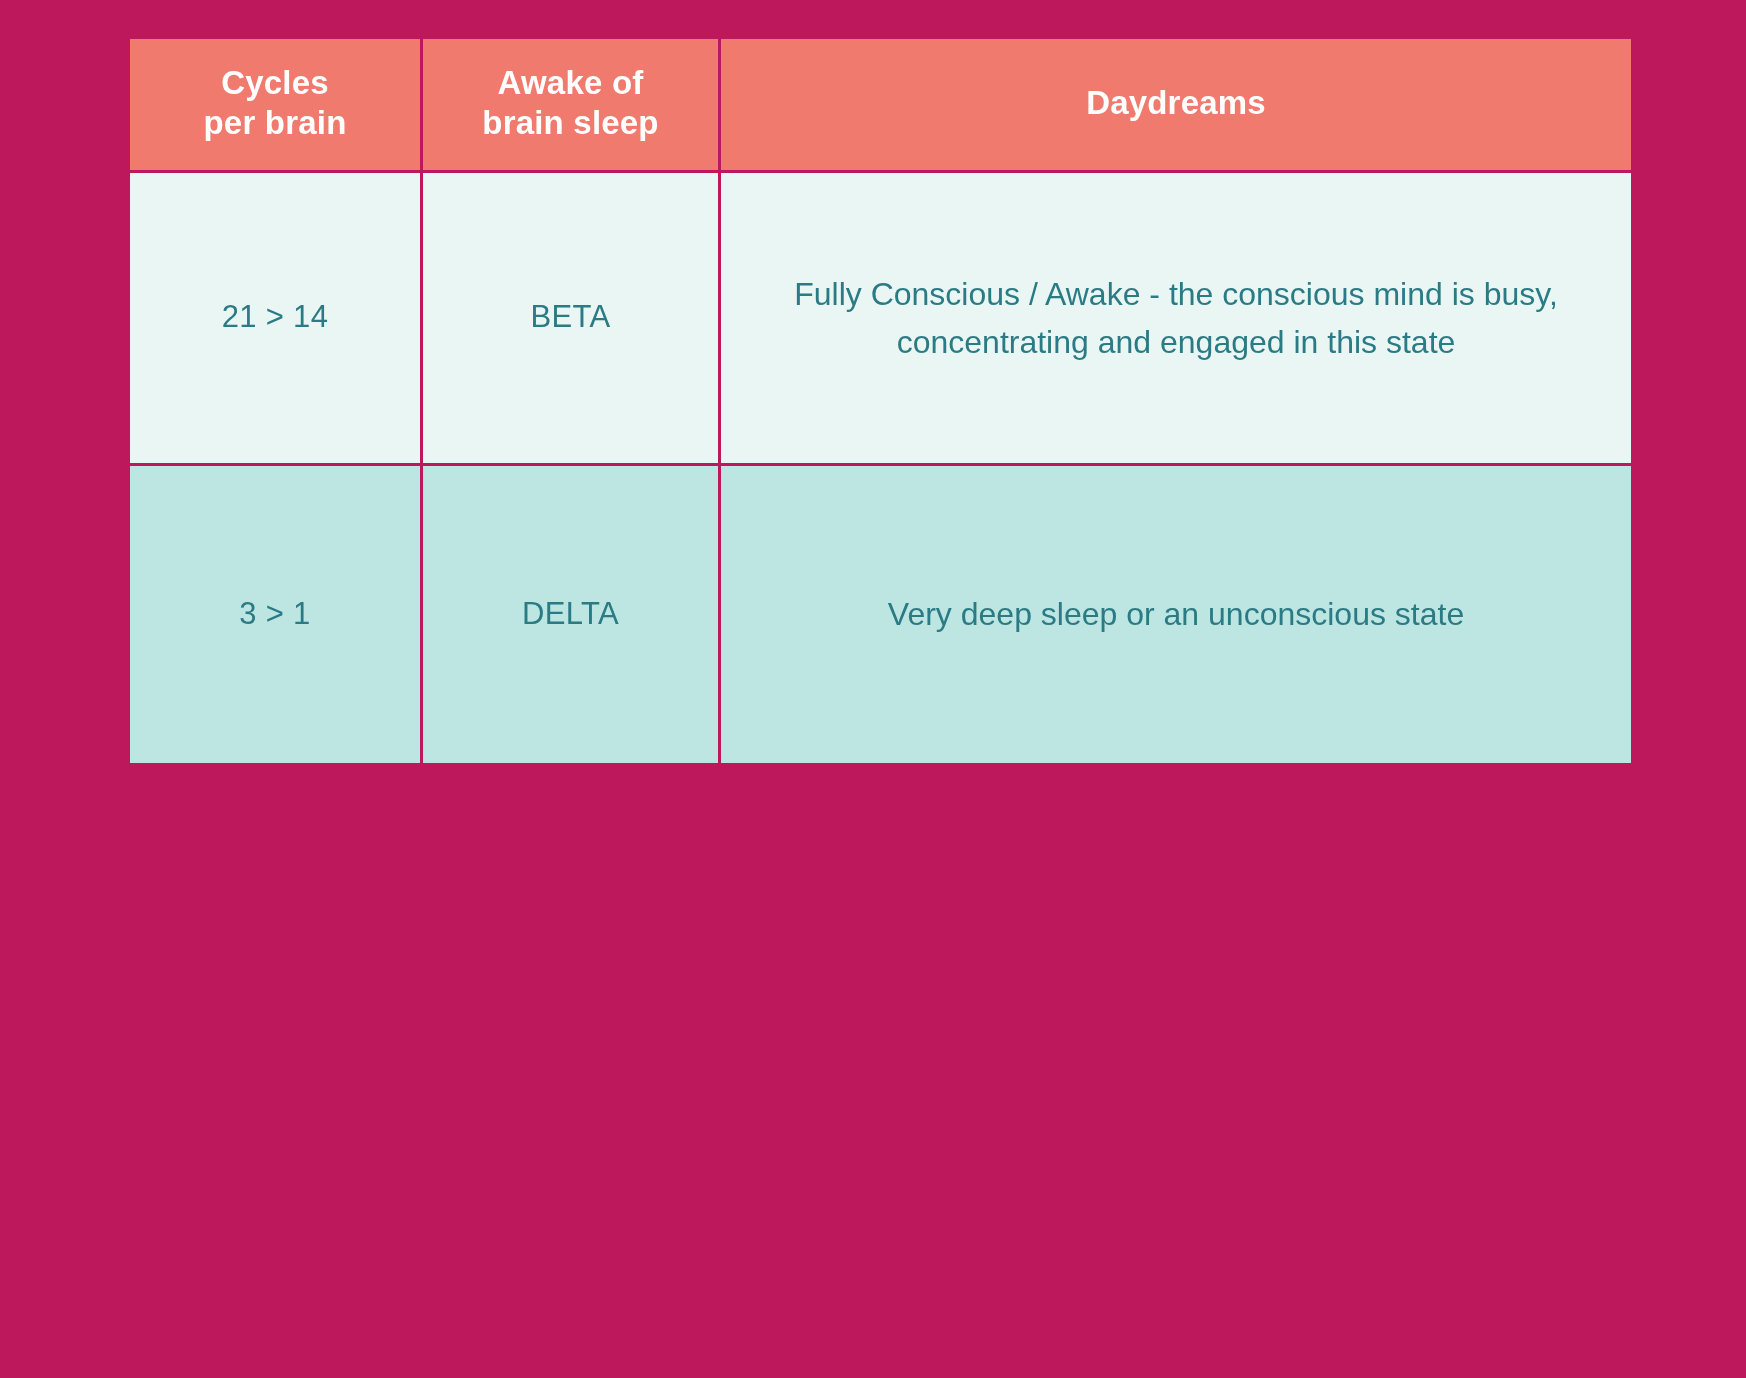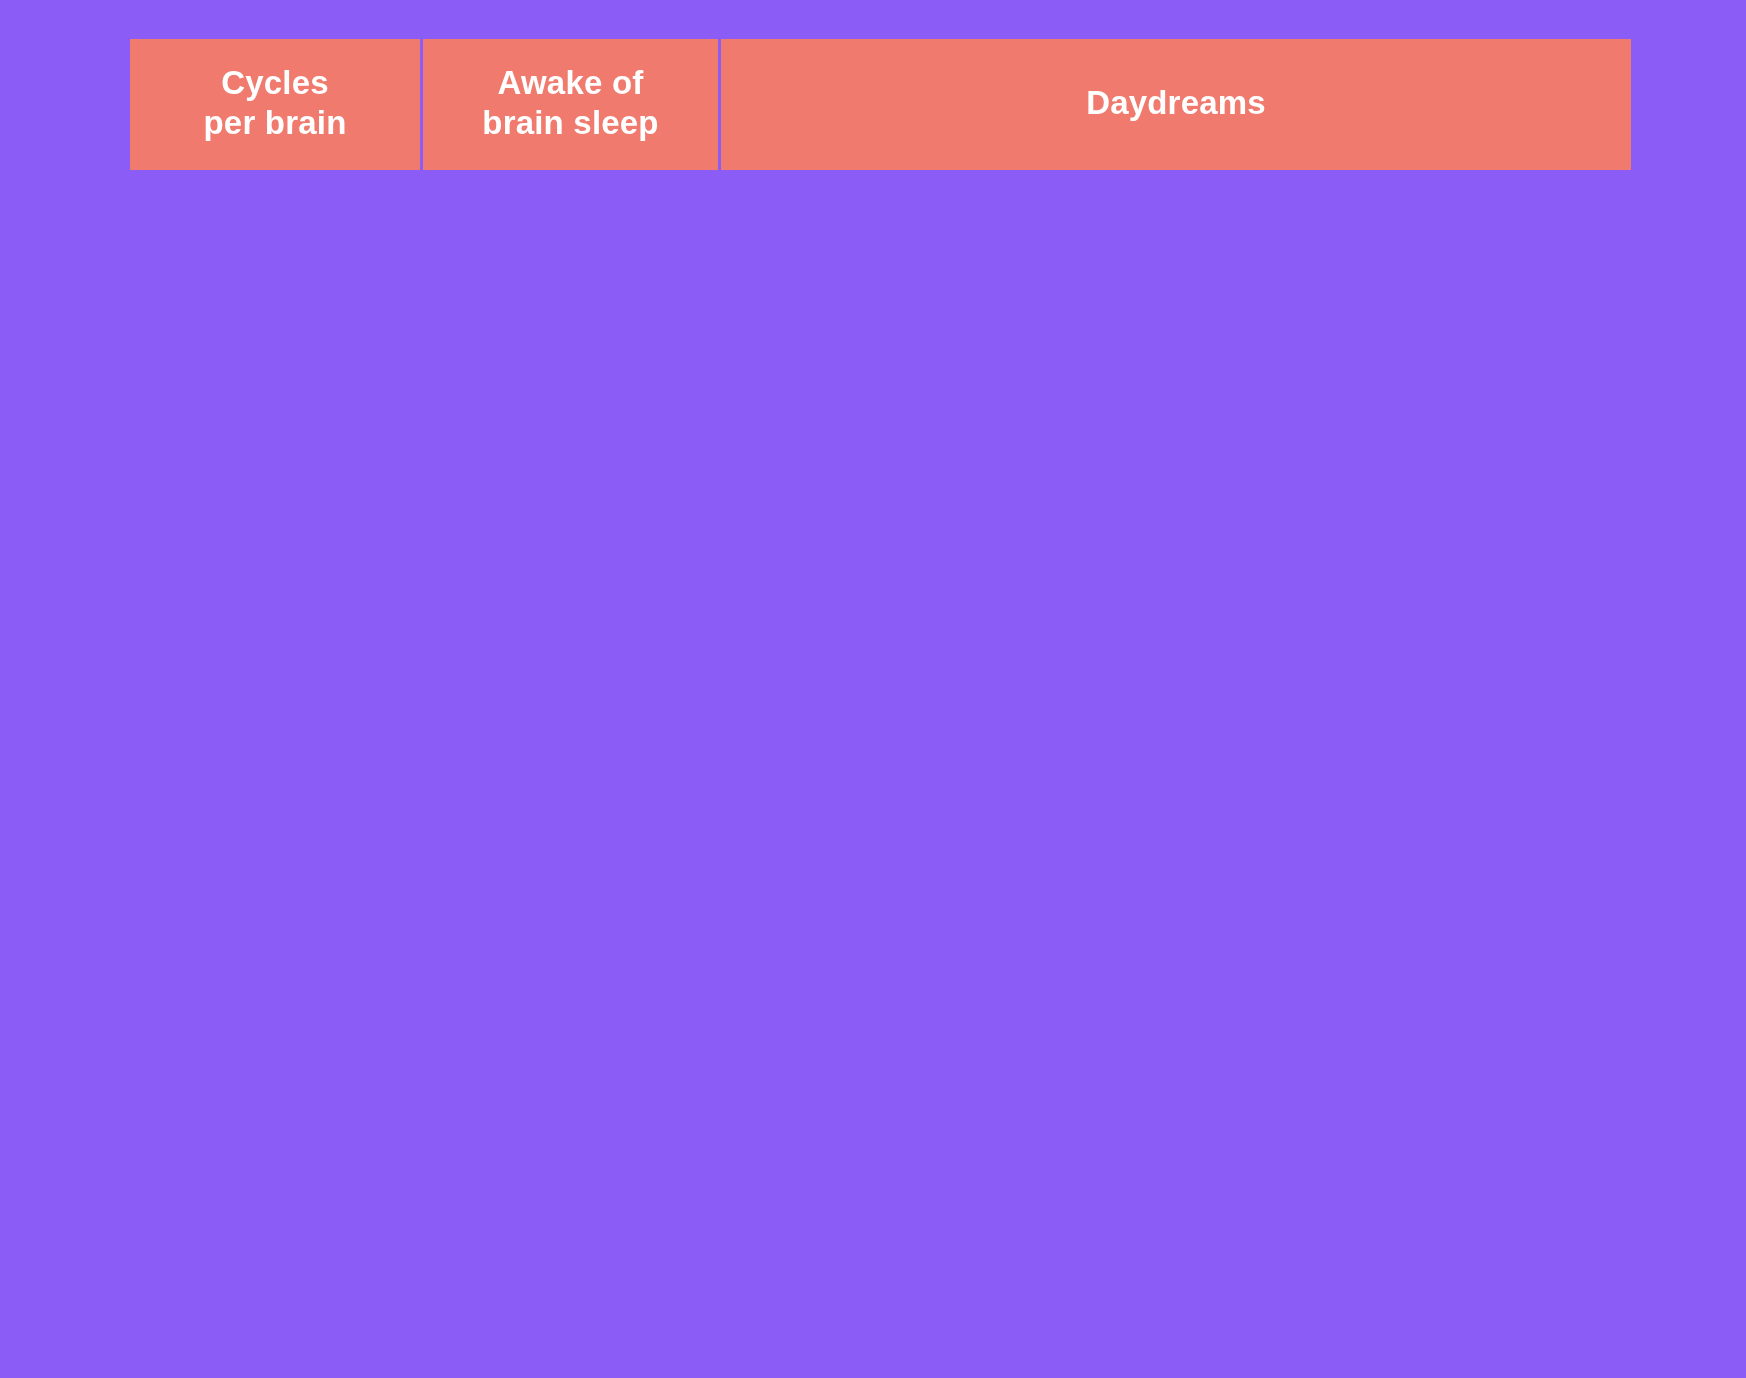--- a/index.html
+++ b/index.html
@@ -11,21 +11,21 @@
     height: 1378px;
     background: #ffffff;
     font-family: "Liberation Sans", sans-serif;
     overflow: hidden;
   }
   .page {
     position: relative;
     width: 1746px;
     height: 1378px;
     box-sizing: border-box;
-    background: #8b5cf6;
+    background: #be185d;
     padding: 36px 30px 30px 36px;
   }
   .table-wrap {
     width: 1498px;
     margin: 0 auto;
   }
   table.brainwave-table {
     border-collapse: separate;
     border-spacing: 3px;
     width: 1498px;
@@ -91,16 +91,26 @@
             <span>per brain</span>
           </th>
           <th>
             <span>Awake of</span><br>
             <span>brain sleep</span>
           </th>
           <th>Daydreams</th>
         </tr>
       </thead>
       <tbody>
+        <tr class="row-odd r1">
+          <td class="cell-cycles">21 &gt; 14</td>
+          <td class="cell-type">BETA</td>
+          <td class="cell-activities">Fully Conscious / Awake - the conscious mind is busy, concentrating and engaged in this state</td>
+        </tr>
+        <tr class="row-even r4">
+          <td class="cell-cycles">3 &gt; 1</td>
+          <td class="cell-type">DELTA</td>
+          <td class="cell-activities">Very deep sleep or an unconscious state</td>
+        </tr>
       </tbody>
     </table>
   </div>
 </div>
 
 </body></html>

